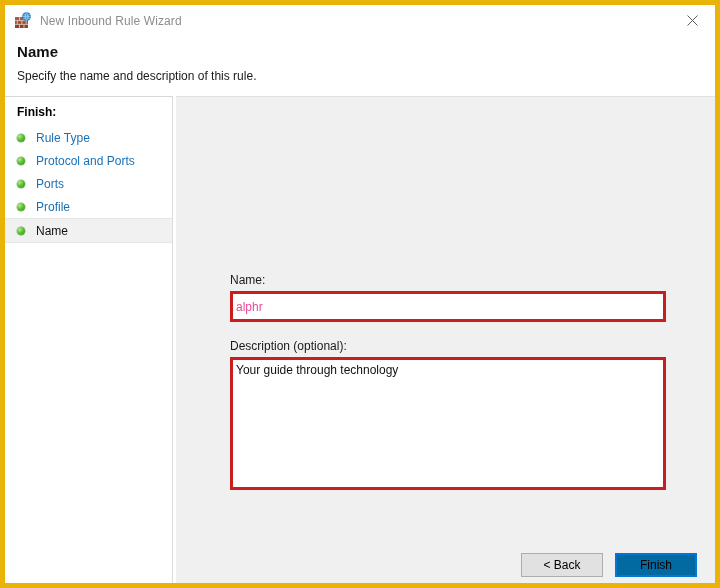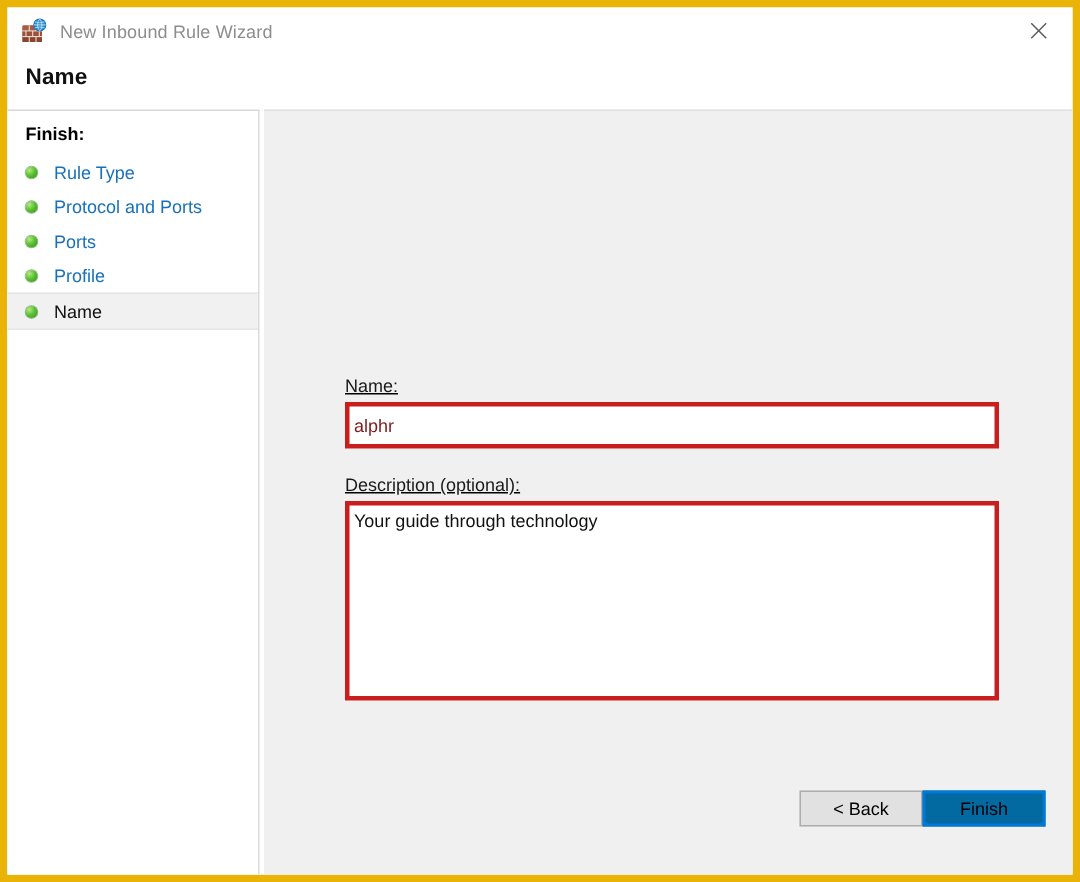--- a/index.html
+++ b/index.html
@@ -146,41 +146,40 @@
     margin-left: 3px;
     border-top: 1px solid #e1e1e1;
     box-sizing: border-box;
   }
 
   .form {
     position: absolute;
     left: 54px;
     top: 176px;
     width: 436px;
-    text-decoration: underline;
   }
   .field-label {
     font-size: 12px;
     color: #1a1a1a;
     margin-bottom: 4px;
   }
   .redbox {
     border: 3px solid #c81e1e;
     background: #ffffff;
     box-sizing: border-box;
   }
   .text-input {
     width: 100%;
     height: 25px;
     border: none;
     outline: none;
     background: transparent;
     font-family: "Liberation Sans", sans-serif;
     font-size: 12px;
-    color: #7f1d1d;
+    color: #ec4899;
     padding: 0 3px;
     box-sizing: border-box;
   }
   .field-gap { height: 17px; }
   .text-area {
     width: 100%;
     height: 124px;
     border: none;
     outline: none;
     resize: none;
@@ -190,22 +189,23 @@
     color: #111111;
     padding: 3px 3px;
     box-sizing: border-box;
     line-height: 15px;
   }
 
   
   .buttons {
     position: absolute;
     right: 18px;
-    bottom: 32px;
-    display: flex;
+    bottom: 6px;
+    display: flex;
+    gap: 12px;
   }
   .btn {
     width: 82px;
     height: 24px;
     font-family: "Liberation Sans", sans-serif;
     font-size: 12px;
     color: #000000;
     background: #e1e1e1;
     border: 1px solid #adadad;
     box-sizing: border-box;
@@ -255,20 +255,21 @@
     <div class="close-button">
       <svg width="11" height="11" viewBox="0 0 11 11">
         <line x1="0.5" y1="0.5" x2="10.5" y2="10.5" stroke="#5a5a5a" stroke-width="1"></line>
         <line x1="10.5" y1="0.5" x2="0.5" y2="10.5" stroke="#5a5a5a" stroke-width="1"></line>
       </svg>
     </div>
   </div>
 
   <div class="header">
     <div class="header-title">Name</div>
+    <div class="header-sub">Specify the name and description of this rule.</div>
   </div>
 
   <div class="body">
 
     <div class="sidebar">
       <div class="steps-header">Finish:</div>
 
       <div class="step">
         <span class="bullet"></span>
         <span class="label">Rule Type</span>

